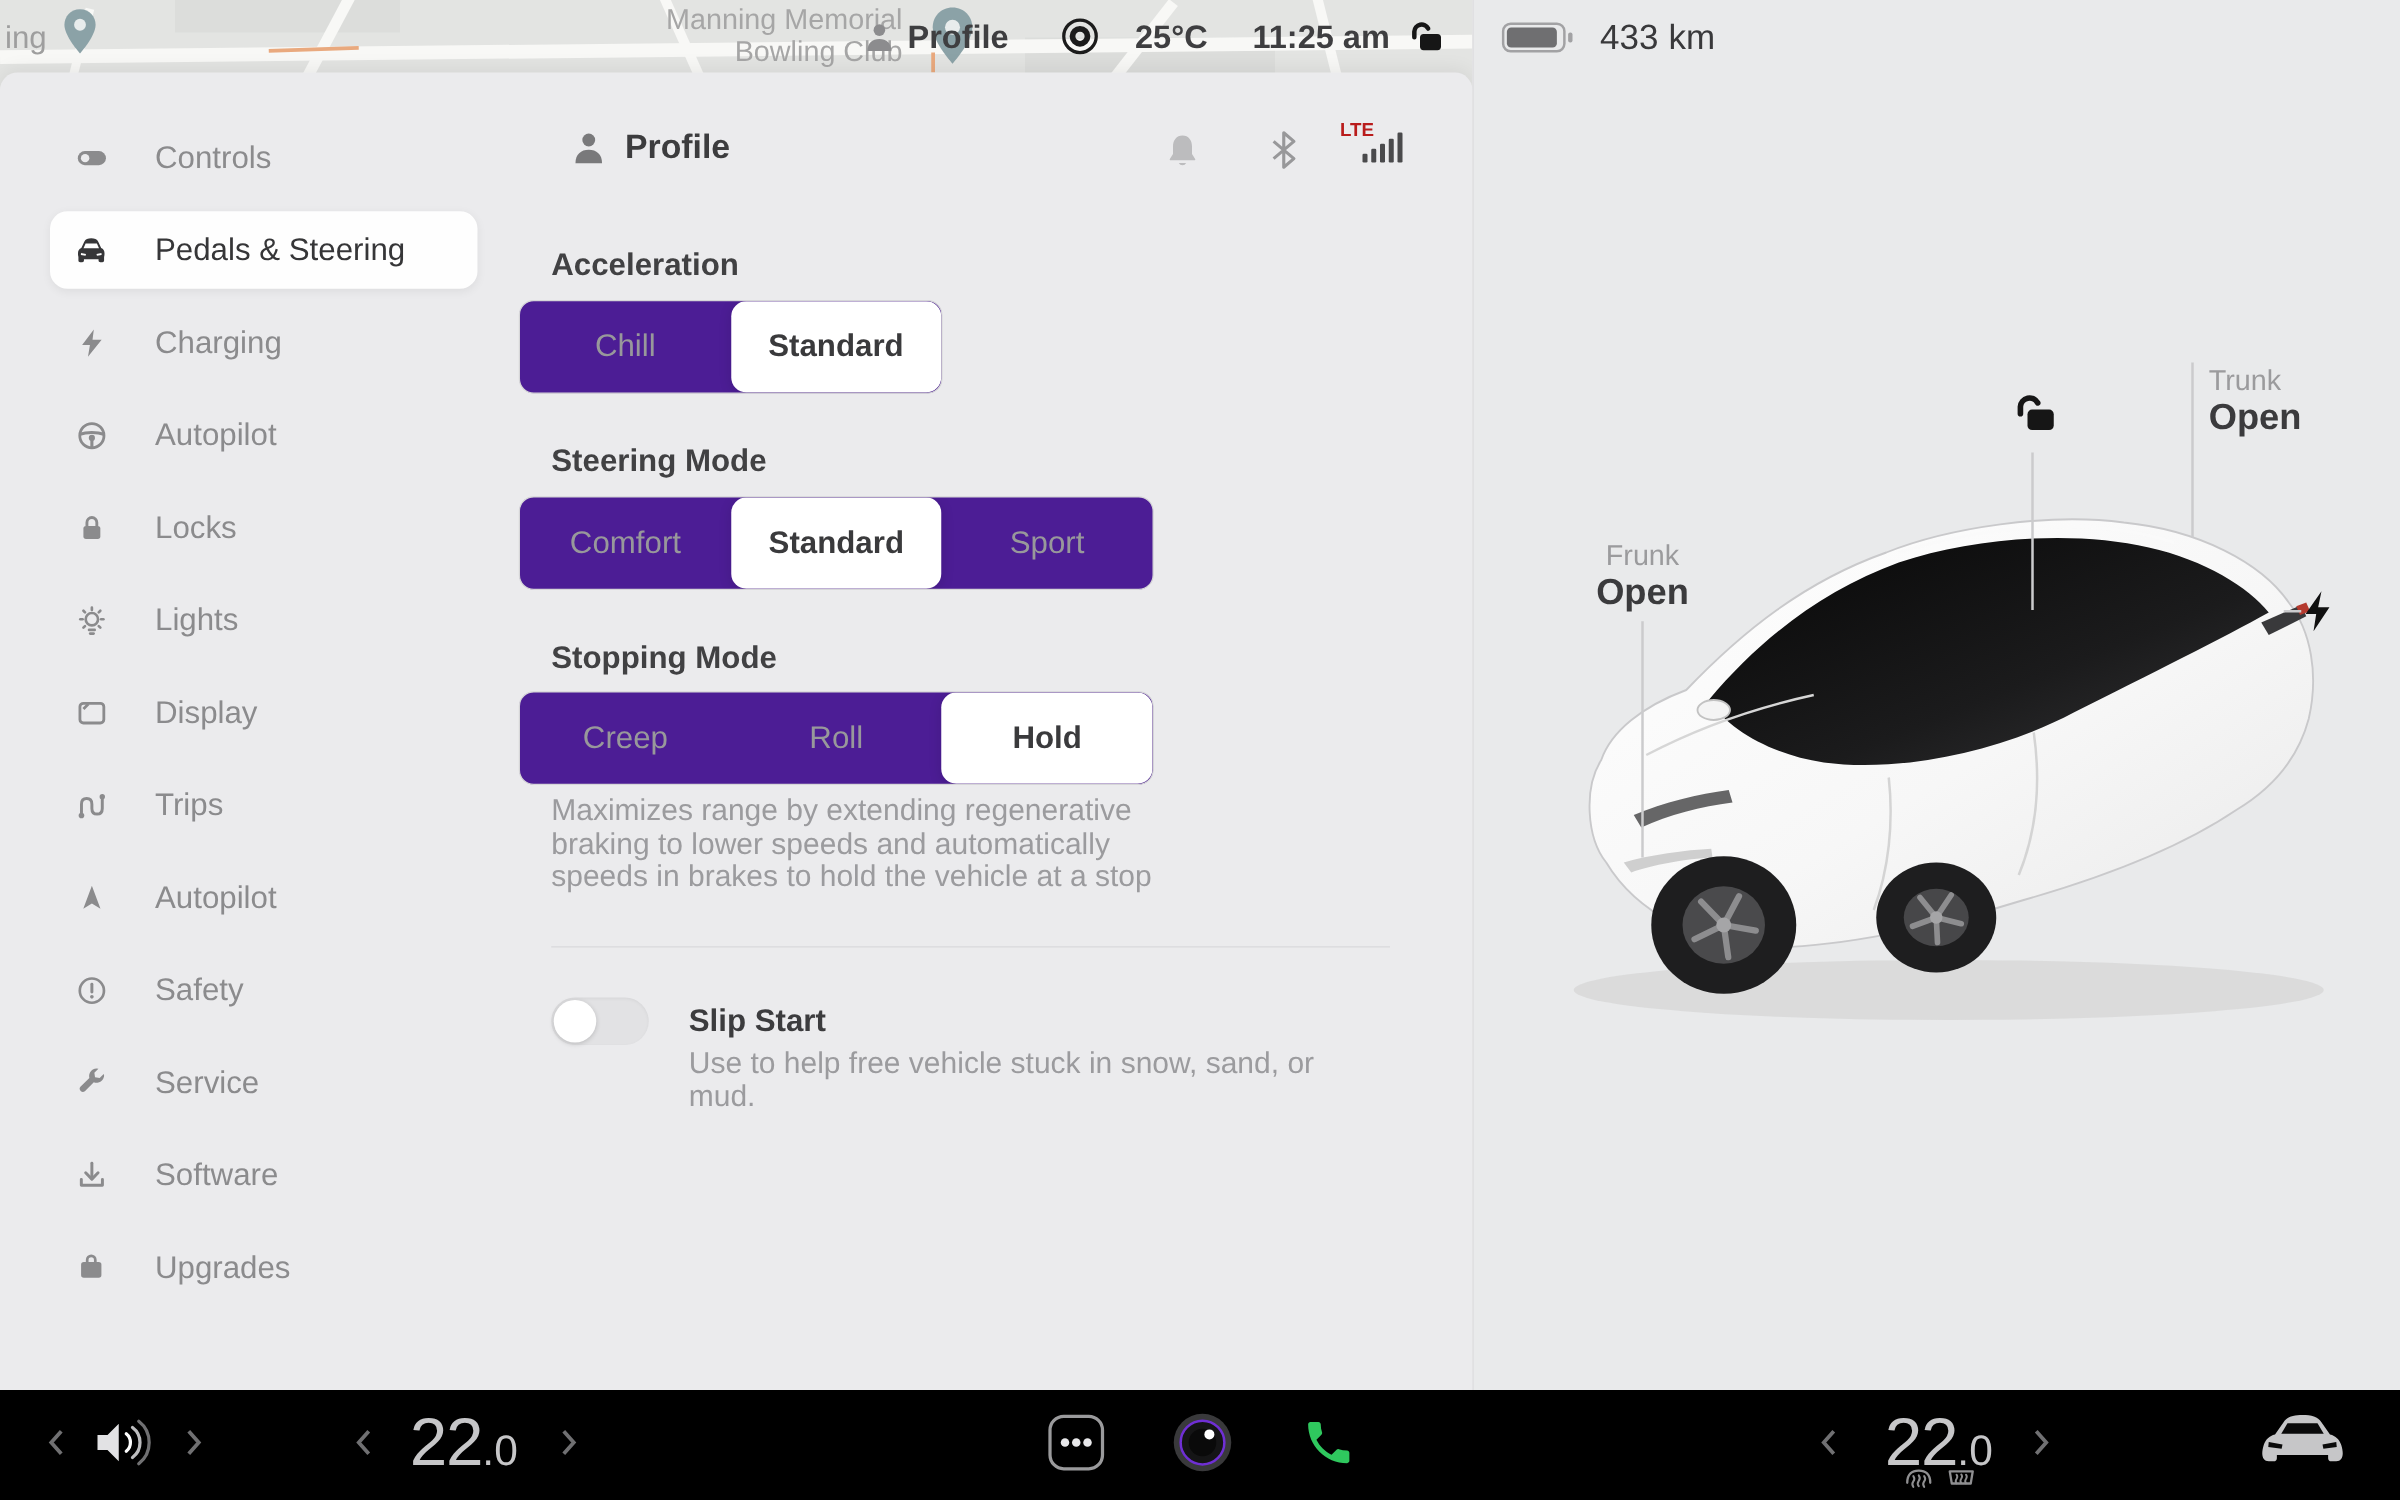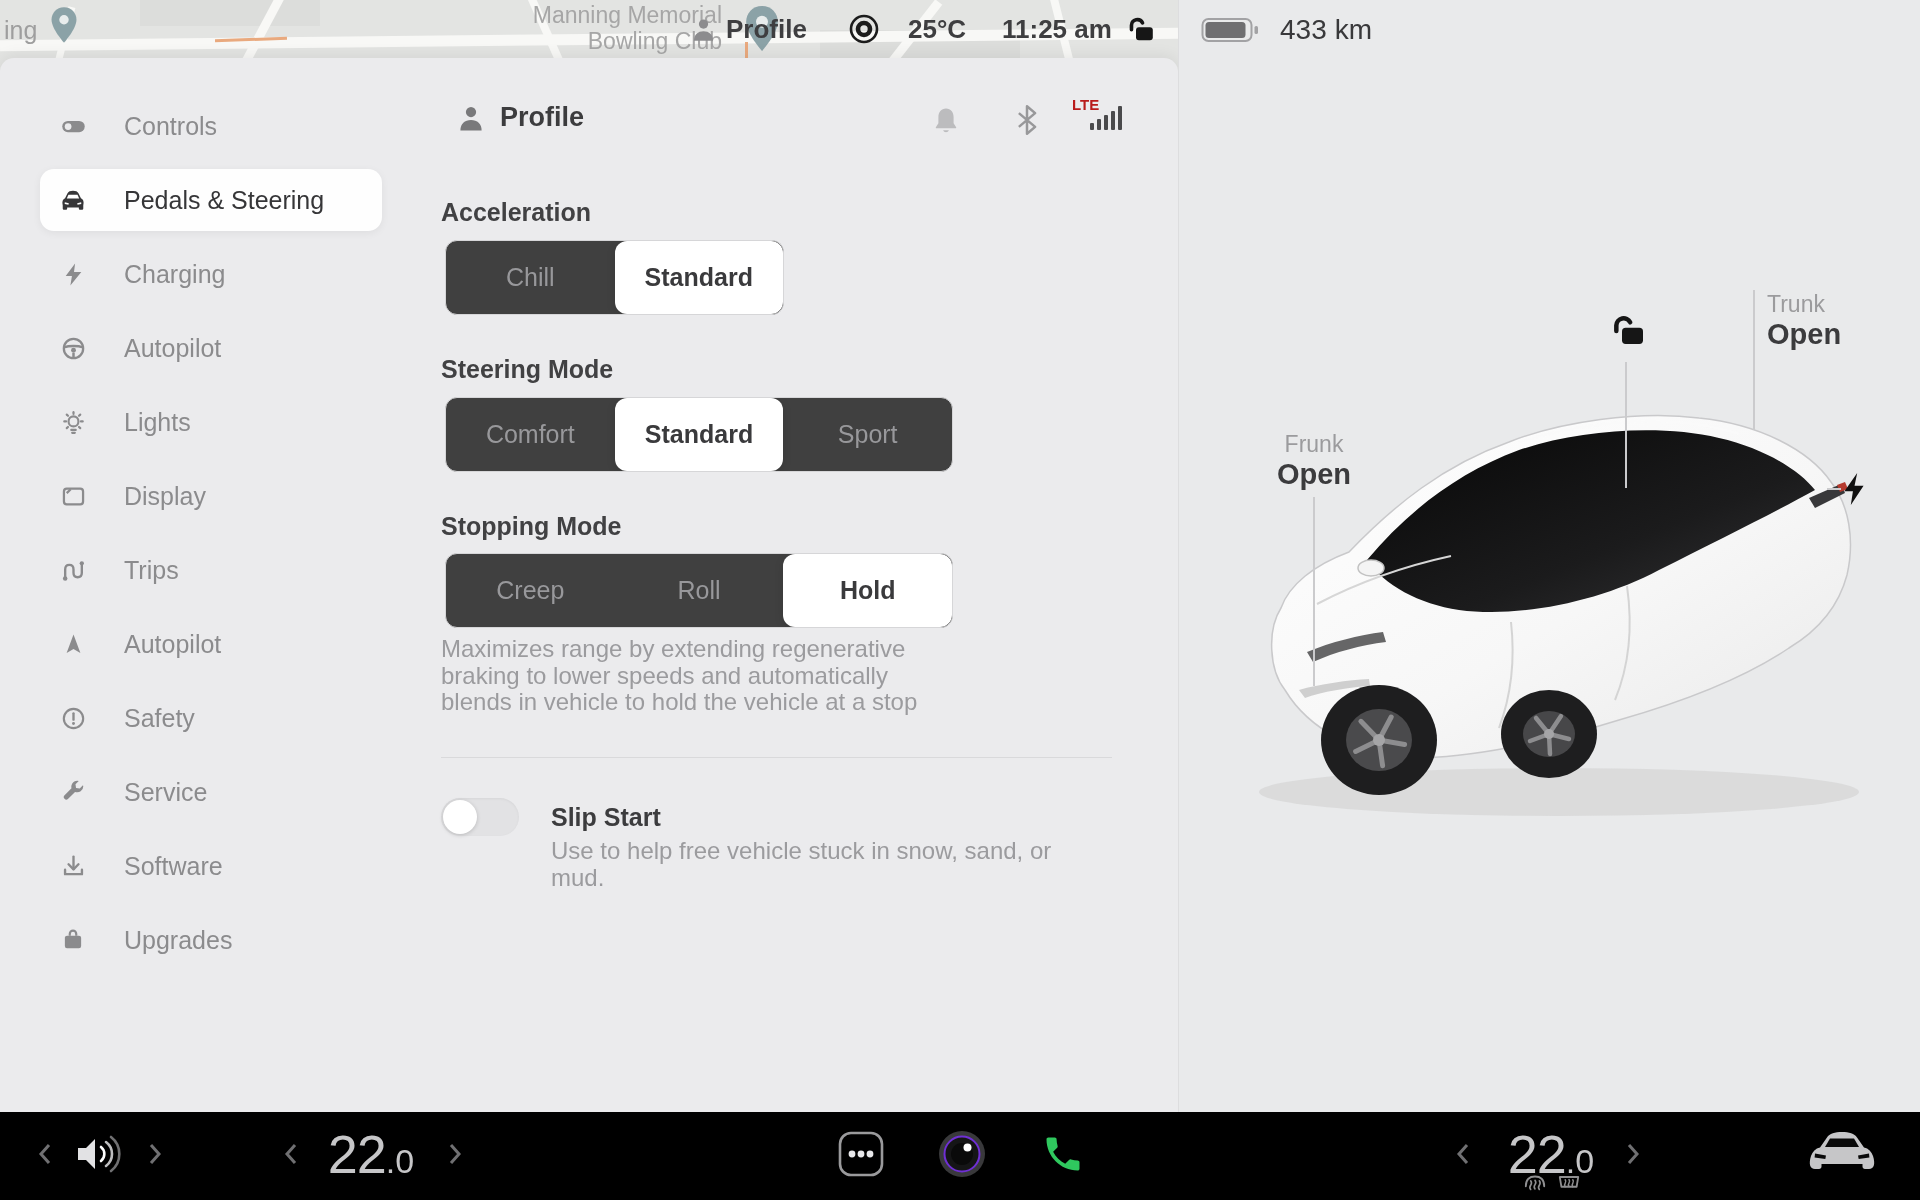--- a/index.html
+++ b/index.html
@@ -27,21 +27,21 @@
   .side-item .ic { width:28px; height:28px; display:flex; align-items:center; justify-content:center; flex:0 0 28px; }
 
   .content-title { position:absolute; left:456px; top:44px; display:flex; align-items:center; gap:14px; color:#3c3c3e; font-size:27px; font-weight:600; }
   .hdr-icon { position:absolute; }
 
   .net-label { position:absolute; left:1072px; top:38px; font-size:15px; font-weight:700; color:#b91c1c; }
   .net-bars { position:absolute; left:1090px; top:48px; display:flex; align-items:flex-end; gap:3px; }
   .net-bars i { display:block; width:4px; background:#4a4a4c; border-radius:1px; }
 
   .sec-label { position:absolute; left:441px; font-size:25px; font-weight:600; color:#414143; }
-  .seg { position:absolute; left:445px; display:flex; background:#404040; border:1px solid #d6d6d8; border-radius:12px; overflow:hidden; }
+  .seg { position:absolute; left:415px; display:flex; background:#4c1d95; border:1px solid #d6d6d8; border-radius:12px; overflow:hidden; }
   .seg .opt { flex:1 1 0; display:flex; align-items:center; justify-content:center; font-size:25px; color:#98989b; border-radius:12px; cursor:default; }
   .seg .opt.selected { background:#ffffff; color:#3a3a3c; font-weight:600; box-shadow:0 2px 10px rgba(0,0,0,.12); }
 
   .desc { position:absolute; left:441px; font-size:24px; line-height:26.5px; color:#9b9b9e; }
   .divider { position:absolute; left:441px; top:699px; width:671px; height:1px; background:#d9d9db; }
 
   .toggle { position:absolute; left:441px; top:740px; width:78px; height:38px; border-radius:19px; background:#e2e2e4; box-shadow:inset 0 1px 3px rgba(0,0,0,.05); }
   .toggle .knob { position:absolute; left:2px; top:2px; width:34px; height:34px; border-radius:50%; background:#fff; box-shadow:0 1px 4px rgba(0,0,0,.18); }
   .slip-title { position:absolute; left:551px; top:745px; font-size:25px; font-weight:600; color:#3c3c3e; }
   .slip-desc { position:absolute; left:551px; top:780px; font-size:24px; line-height:26.5px; color:#9b9b9e; }
@@ -166,20 +166,29 @@
               <circle cx="12" cy="12" r="8.6"></circle>
               <path d="M3.6 11 C8 9.4 16 9.4 20.4 11" stroke-width="2.2"></path>
               <circle cx="12" cy="13.6" r="2.2" fill="currentColor" stroke="none"></circle>
               <path d="M12 15.8 L12 20.4" stroke-width="2.2"></path>
             </svg>
         </span>
         <span>Autopilot</span>
       </div>
       <div class="side-item">
         <span class="ic">
+          <svg width="25" height="25" viewBox="0 0 24 24">
+              <rect x="5.5" y="10.3" width="13" height="10" rx="2" fill="currentColor"></rect>
+              <path d="M8.2 10.3 L8.2 7.6 A3.8 3.8 0 0 1 15.8 7.6 L15.8 10.3" fill="none" stroke="currentColor" stroke-width="2.2"></path>
+            </svg>
+        </span>
+        <span>Locks</span>
+      </div>
+      <div class="side-item">
+        <span class="ic">
           <svg width="27" height="27" viewBox="0 0 24 24" fill="none" stroke="currentColor" stroke-width="1.9" stroke-linecap="round">
               <circle cx="12" cy="11" r="4.4"></circle>
               <path d="M12 2.8 L12 4.4"></path>
               <path d="M18 5 L16.9 6.1"></path>
               <path d="M20.2 11 L18.6 11"></path>
               <path d="M6 5 L7.1 6.1"></path>
               <path d="M3.8 11 L5.4 11"></path>
               <path d="M7.1 15.9 L6 17"></path>
               <path d="M16.9 15.9 L18 17"></path>
               <path d="M10 18.6 L14 18.6"></path>
@@ -295,21 +304,21 @@
 
     <div class="sec-label" style="top:454px;">Stopping Mode</div>
     <div class="seg" style="top:495px; width:508px; height:75px;">
       <div class="opt">Creep</div>
       <div class="opt">Roll</div>
       <div class="opt selected">Hold</div>
     </div>
     <div class="desc" style="top:578px;">
       <div>Maximizes range by extending regenerative</div>
       <div>braking to lower speeds and automatically</div>
-      <div>blends in vehicle to hold the vehicle at a stop</div>
+      <div>speeds in brakes to hold the vehicle at a stop</div>
     </div>
 
     <div class="divider"></div>
 
     <div class="toggle">
         <div class="knob"></div>
       </div>
     <div class="slip-title">Slip Start</div>
     <div class="slip-desc">
       <div>Use to help free vehicle stuck in snow, sand, or</div>

